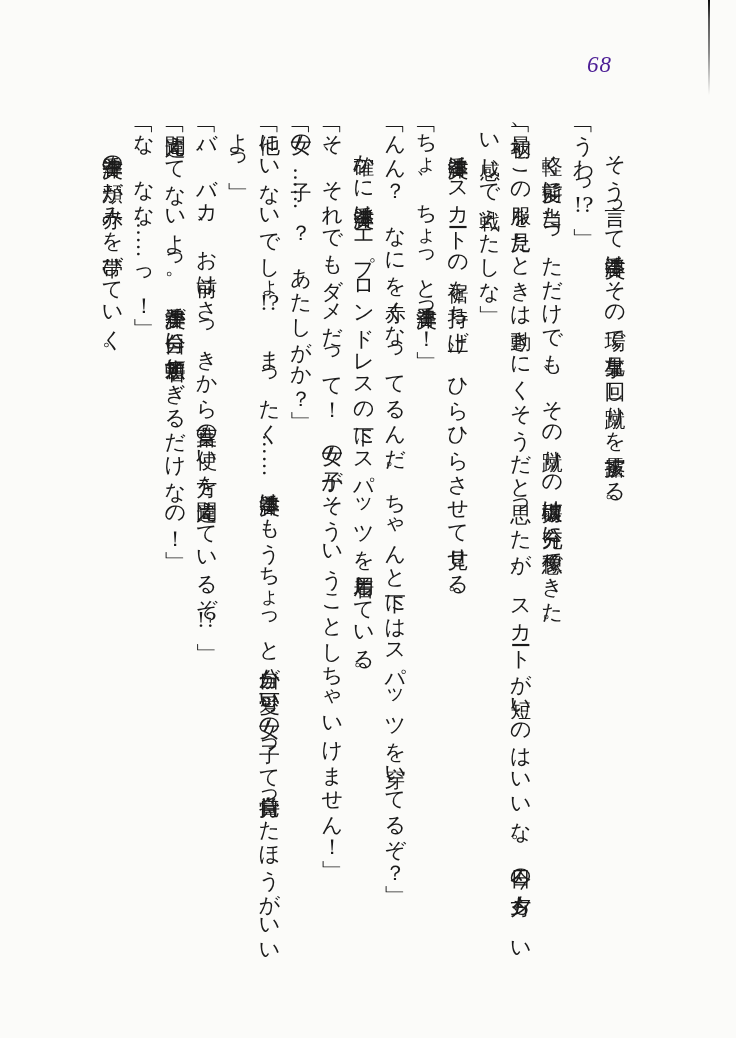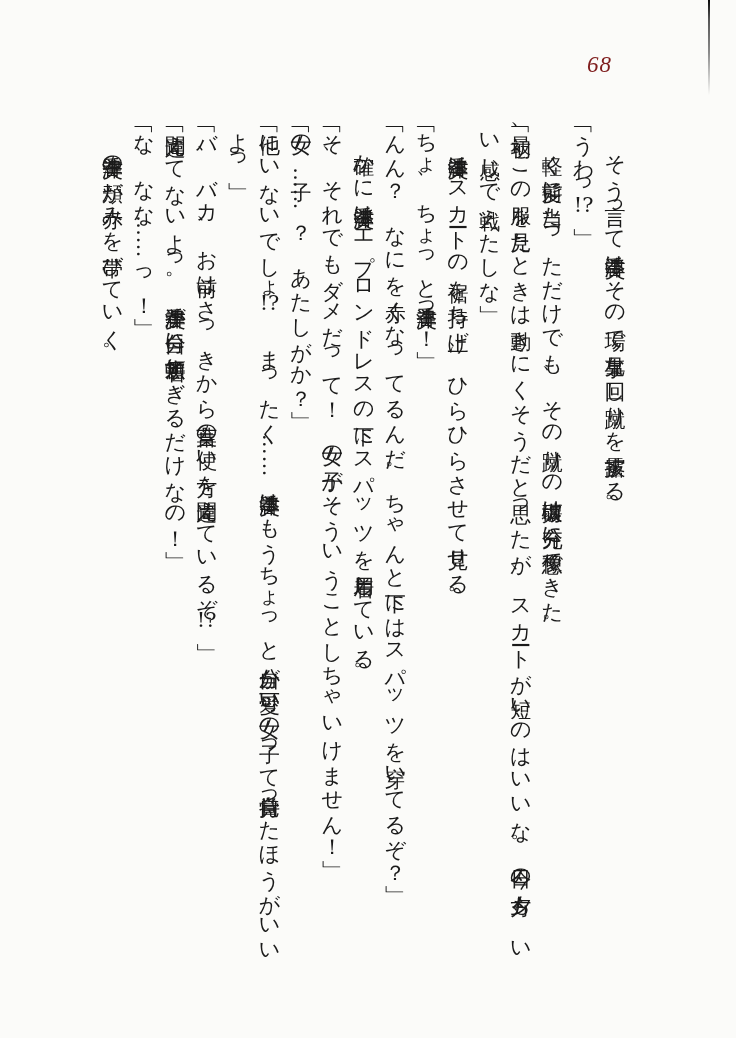--- a/index.html
+++ b/index.html
@@ -12,21 +12,21 @@
     overflow:hidden;
     font-family:"DejaVu Serif","Liberation Serif",serif;
   }
   .pageno{
     position:absolute;
     top:52px;
     right:124px;
     font-family:"Liberation Serif","DejaVu Serif",serif;
     font-style:italic;
     font-size:23px;
-    color:#7f1d1d;
+    color:#4c1d95;
     letter-spacing:1px;
   }
   .scan-line{
     position:absolute;
     left:708px;
     top:0;
     width:2px;
     height:95px;
     background:linear-gradient(to bottom,#0a0a0a 0%,#555 20%,#8a8a8a 55%,rgba(150,150,150,0) 100%);
   }

